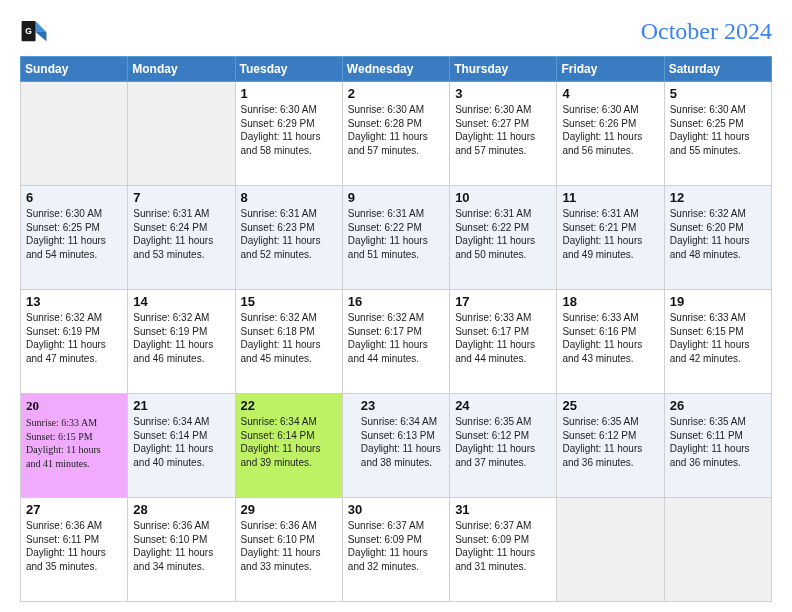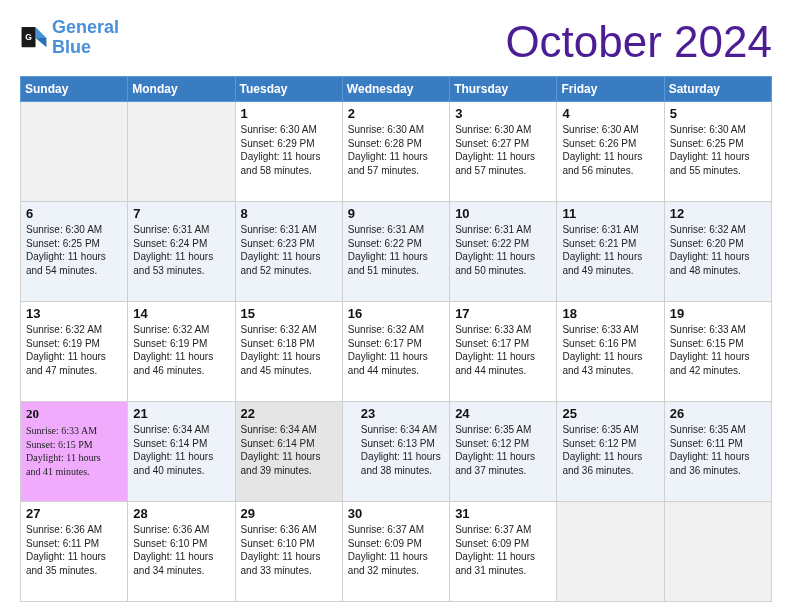--- a/index.html
+++ b/index.html
@@ -38,24 +38,25 @@
       color: #4a90d9;
     }
     .logo-icon {
       width: 28px;
       height: 28px;
     }
     .title-block {
       text-align: right;
     }
     .month-title {
-      font-size: 44px;
+      font-size: 24px;
       font-weight: 300;
-      color: #4c1d95;
+      color: #3b82f6;
       line-height: 1.1;
+      font-family: Liberation Serif, serif;
     }
     .location {
       font-size: 15px;
       color: #444;
       margin-top: 2px;
     }
     .calendar {
       flex: 1;
       border-collapse: collapse;
       width: 100%;
@@ -105,24 +106,20 @@
 
 <div class="page">
   <div class="header">
     <div class="logo">
       <svg class="logo-icon" viewBox="0 0 36 36">
         <polygon points="20,4 34,18 20,18" fill="#4a90d9"></polygon>
         <polygon points="20,18 34,18 34,30" fill="#2a6fb0"></polygon>
         <rect x="2" y="4" width="18" height="26" fill="#1a1a1a" rx="1"></rect>
         <text x="11" y="21" text-anchor="middle" fill="#fff" font-size="11" font-weight="bold" font-family="Arial">G</text>
       </svg>
-      <div class="logo-text">
-        <div><span>General</span></div>
-        <div><span style="color:#4a90d9">Blue</span></div>
-      </div>
     </div>
     <div class="title-block">
       <div class="month-title">October 2024</div>
     </div>
   </div>
 
   <table class="calendar">
     <thead>
       <tr>
       <th>Sunday</th>
@@ -284,21 +281,21 @@
 Daylight: 11 hours
 and 41 minutes.</div>
           </td>
           <td style="background: rgb(238, 243, 250);">
             <div class="day-number">21</div>
             <div class="day-info" style="white-space: pre-line;">Sunrise: 6:34 AM
 Sunset: 6:14 PM
 Daylight: 11 hours
 and 40 minutes.</div>
           </td>
-          <td style="background: #e5e5e5;">
+          <td style="background: #bef264;">
             <div class="day-number">22</div>
             <div class="day-info" style="white-space: pre-line;">Sunrise: 6:34 AM
 Sunset: 6:14 PM
 Daylight: 11 hours
 and 39 minutes.</div>
           </td>
           <td style="background: rgb(238, 243, 250); padding-left: 18px;">
             <div class="day-number">23</div>
             <div class="day-info" style="white-space: pre-line;">Sunrise: 6:34 AM
 Sunset: 6:13 PM

